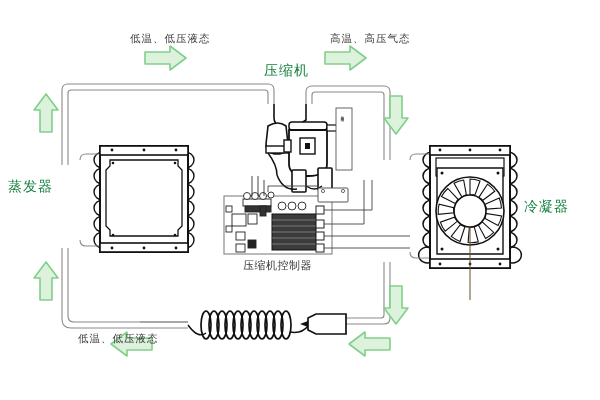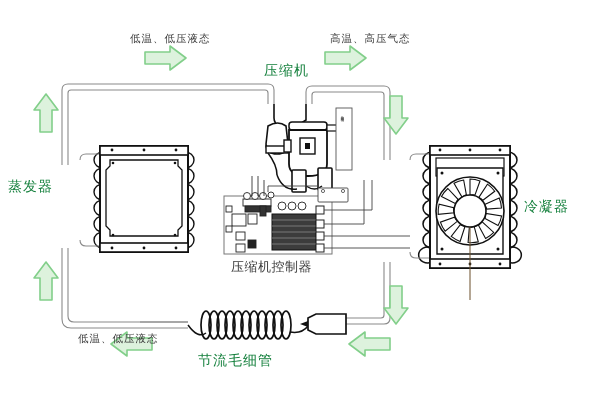--- a/index.html
+++ b/index.html
@@ -5,21 +5,21 @@
   html,body{margin:0;padding:0;}
   body{
     width:600px;height:400px;overflow:hidden;background:#ffffff;
     font-family:"DejaVu Sans","Liberation Sans",sans-serif;
   }
   #stage{position:relative;width:600px;height:400px;background:#fff;}
   #art{position:absolute;left:0;top:0;width:600px;height:400px;}
   .lbl{position:absolute;white-space:nowrap;color:#15803d;}
   .lbl-main{font-size:14px;letter-spacing:1px;}
   .lbl-flow{font-size:10.5px;letter-spacing:1px;color:#3a3a3a;}
-  .lbl-small{font-size:13px;letter-spacing:0.5px;color:#3a3a3a;}
+  .lbl-small{font-size:11px;letter-spacing:0.5px;color:#3a3a3a;margin-left:12px;}
   .vtext{
     position:absolute;writing-mode:vertical-rl;text-orientation:upright;
     font-size:3.4px;color:#555;letter-spacing:0.5px;line-height:1;
   }
 </style>
 </head>
 <body>
 
 <div id="stage">
 
@@ -311,17 +311,16 @@
 
 
   <div class="lbl lbl-main" style="left:264px;top:62px;">压缩机</div>
 
   <div class="lbl lbl-main" style="left:524px;top:198px;font-family:Liberation Serif, serif;">冷凝器</div>
 
   <div class="lbl lbl-main" style="left:8px;top:178px;">蒸发器</div>
 
   <div class="lbl lbl-small" style="left:231px;top:258px;">压缩机控制器</div>
 
-  <div class="lbl lbl-main" style="left:198px;top:352px;">节流毛细管</div>
 
   <div class="vtext" style="left:340px;top:113px;">变频驱动模块</div>
 
 </div>
 
 </body></html>

